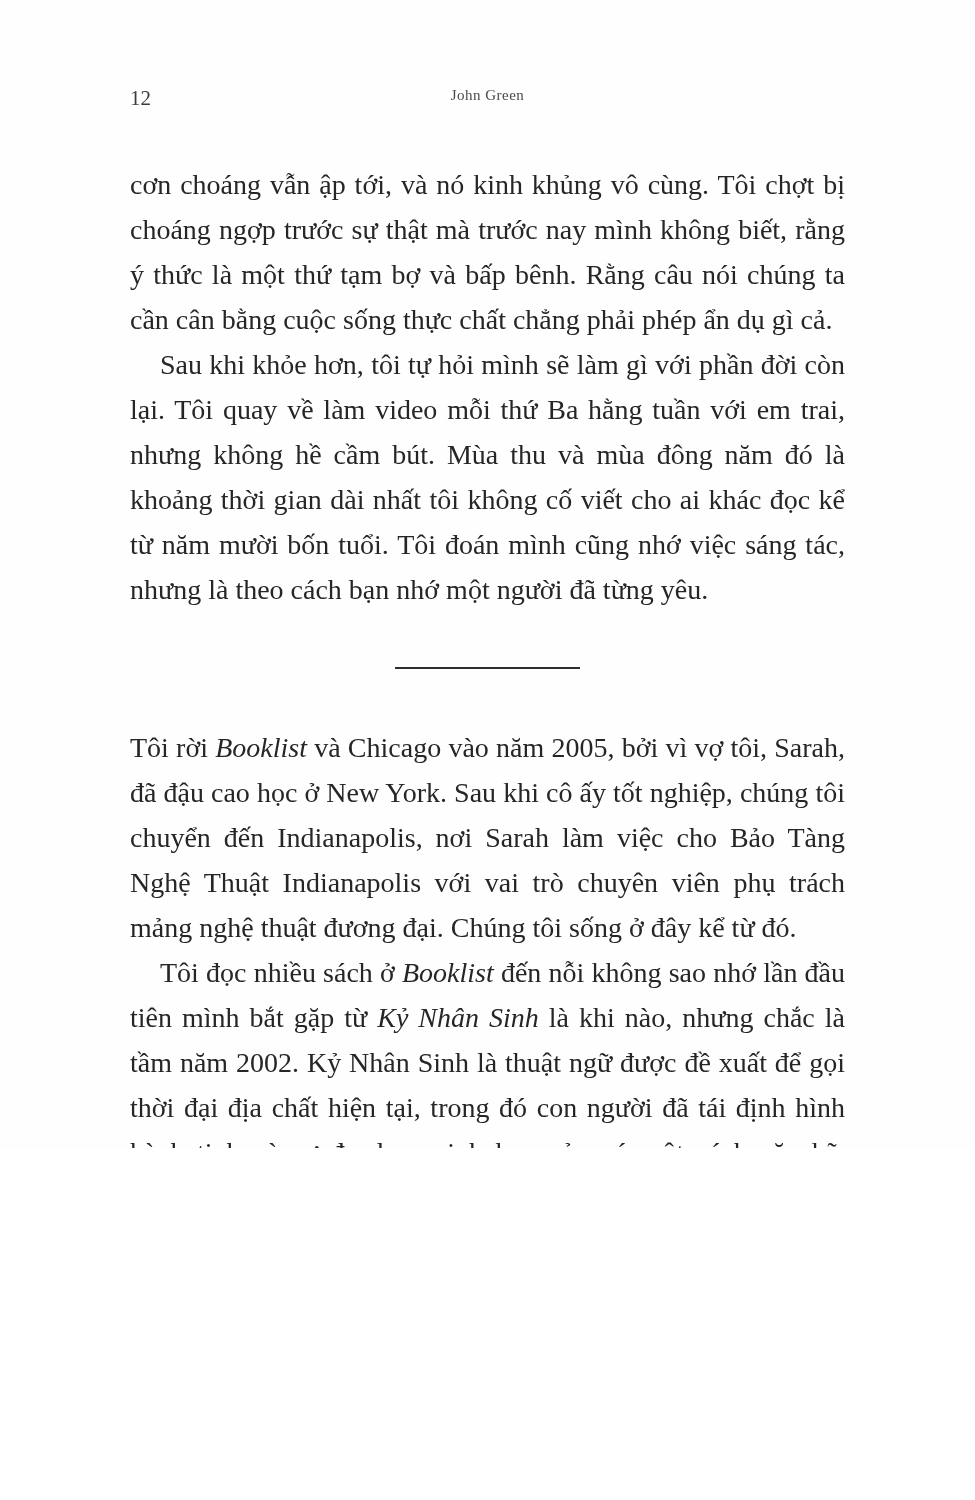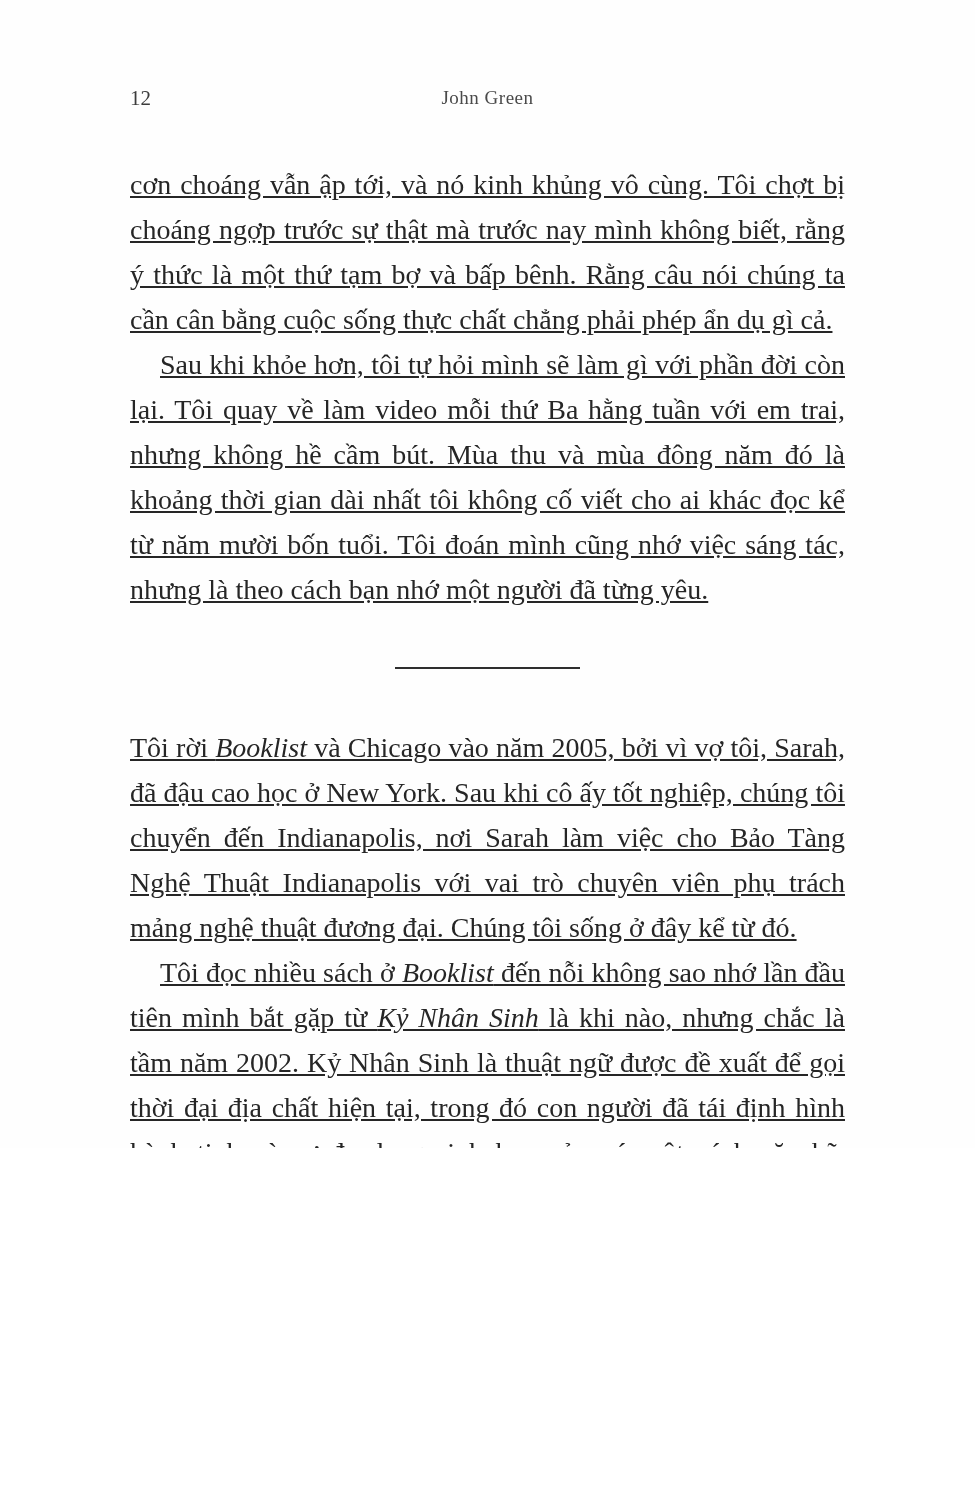--- a/index.html
+++ b/index.html
@@ -29,31 +29,30 @@
     top: 0;
     font-size: 21px;
     color: #3c3c3c;
   }
   .running-head {
     position: absolute;
     left: 0;
     right: 0;
     top: 1px;
     text-align: center;
-    font-size: 19px;
+    font-size: 15px;
     letter-spacing: 0.5px;
     color: #4a4a4a;
   }
   .body-text {
     font-size: 28px;
     line-height: 45px;
     text-align: justify;
     text-justify: inter-word;
     color: #262626;
-    text-decoration: underline;
   }
   .para {
     margin: 0;
     padding: 0;
   }
   .para.indent {
     text-indent: 30px;
   }
   .para em {
     font-style: italic;

